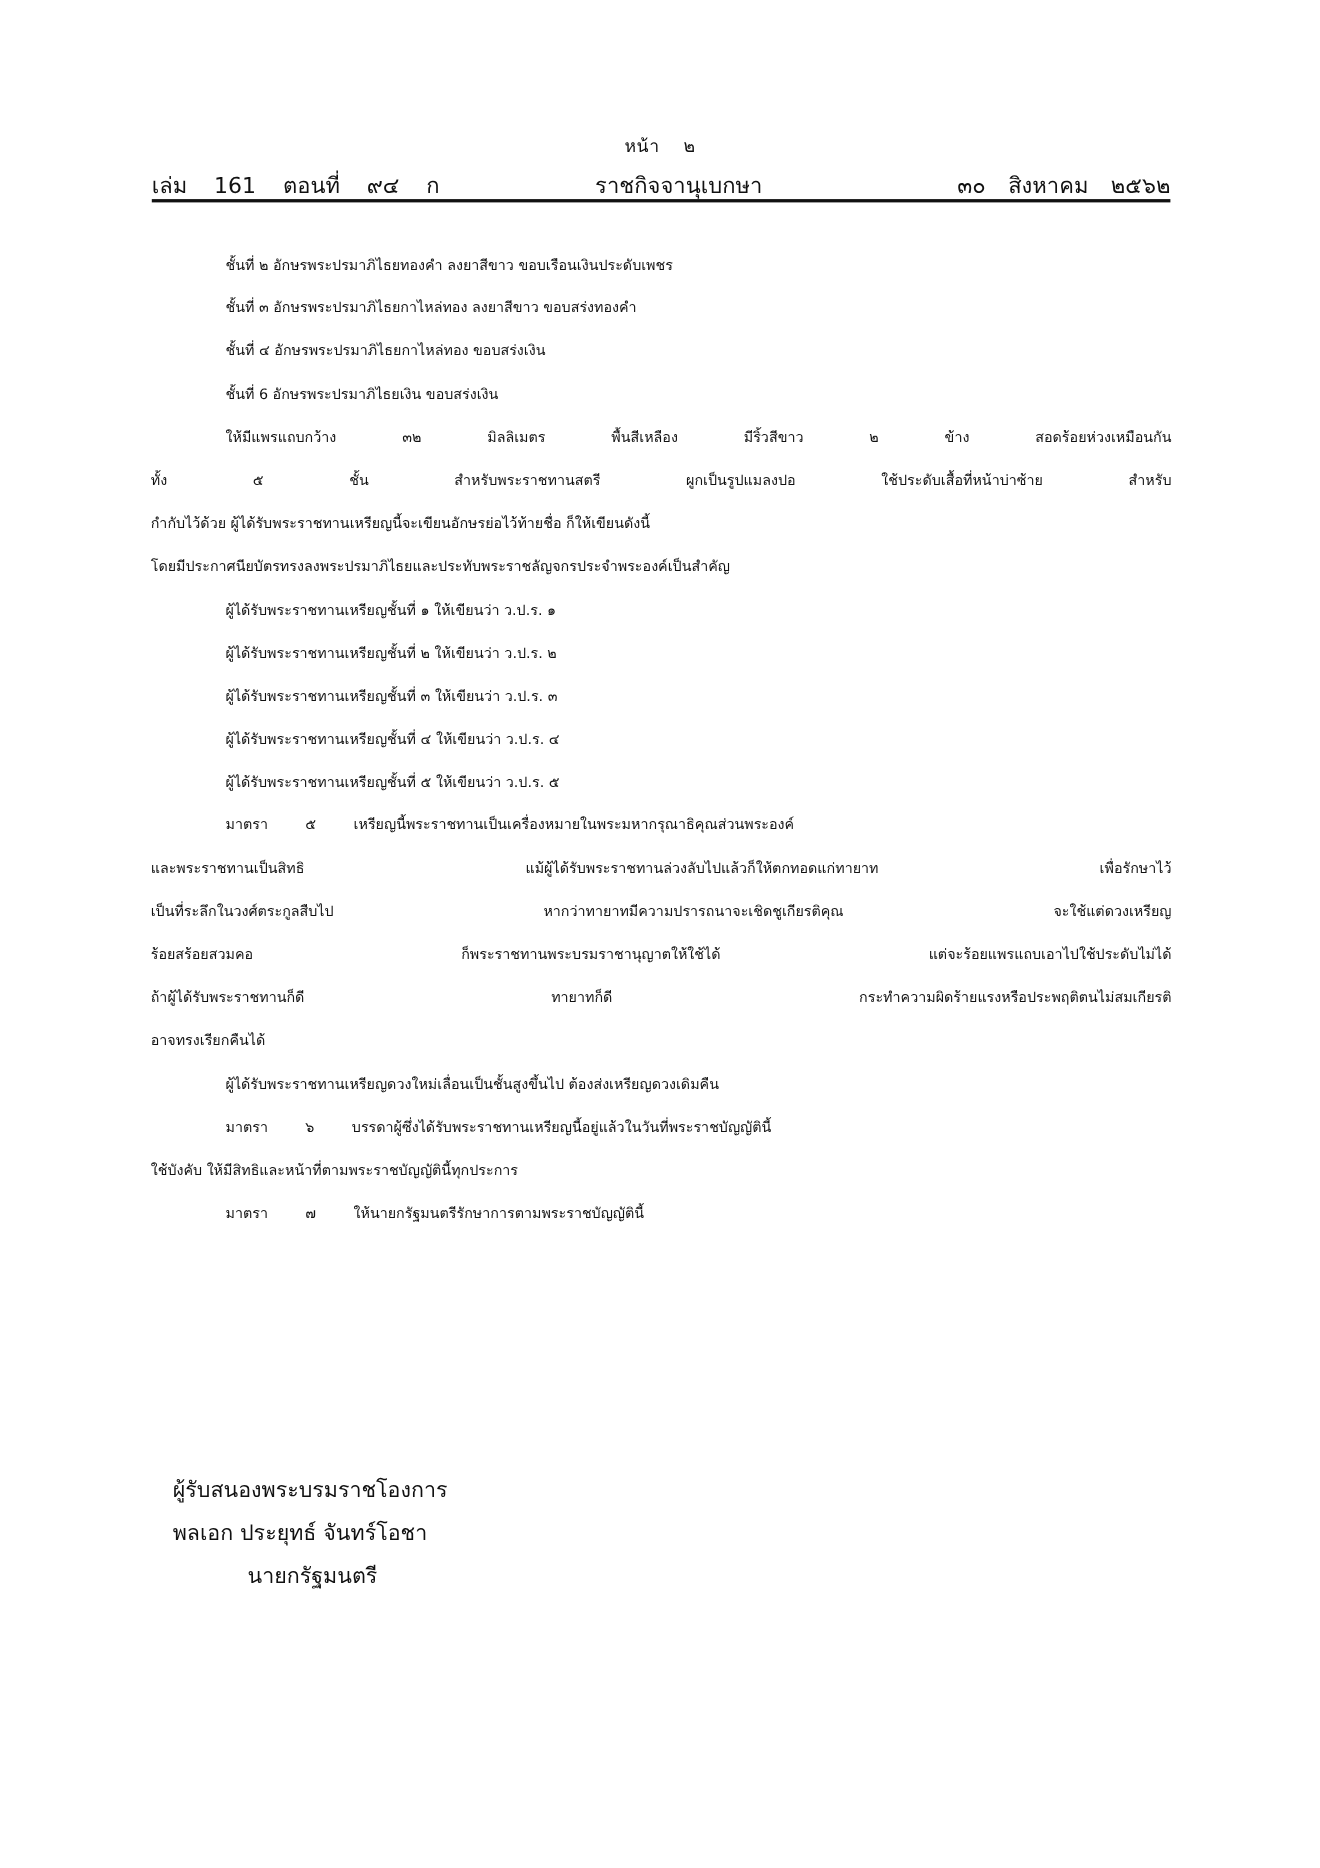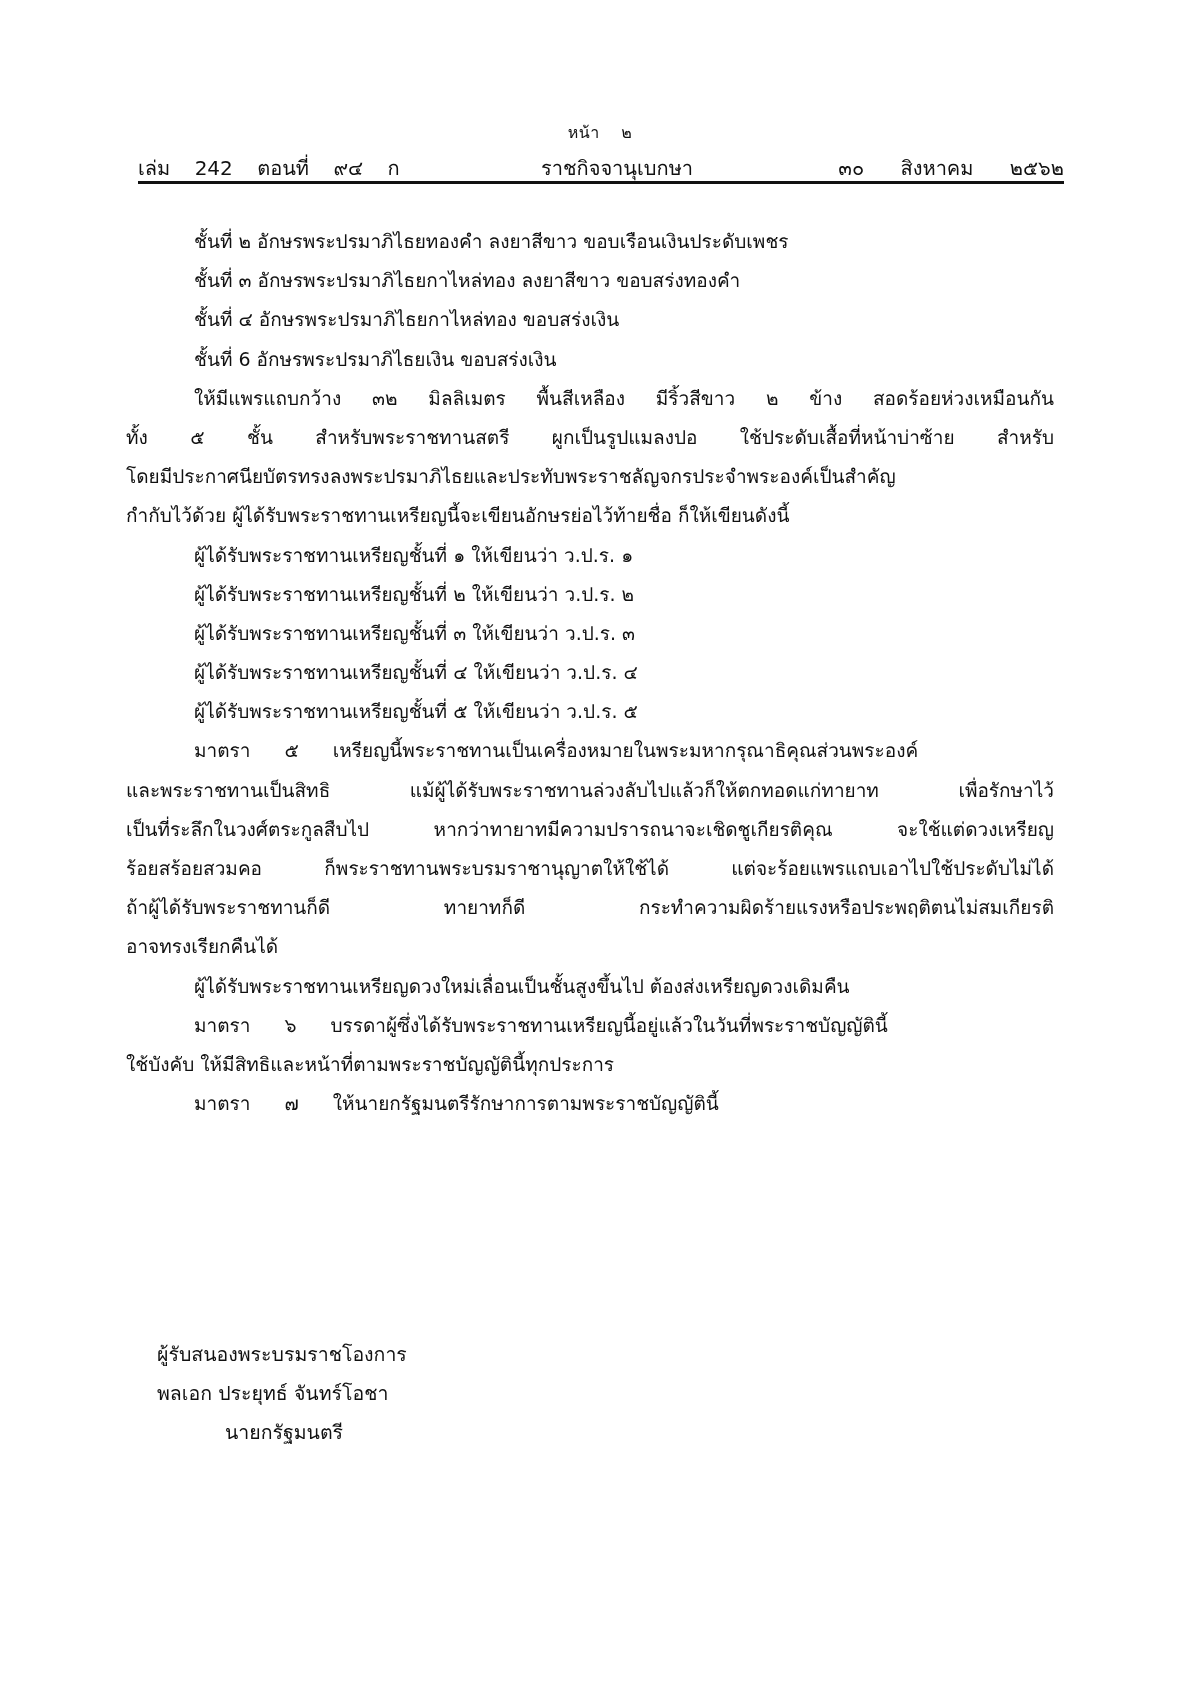--- a/index.html
+++ b/index.html
@@ -52,35 +52,35 @@
       left: 403px;
       top: 0;
       white-space: nowrap;
     }
     .header-right {
       position: absolute;
       right: 0;
       top: 0;
       white-space: nowrap;
     }
-    .header-right span { margin-left: 30px; }
+    .header-right span { margin-left: 14px; }
     .header-rule {
       position: absolute;
       top: 181px;
       left: 138px;
       width: 926px;
       height: 3px;
       background: #111111;
     }
     .body-text {
       position: absolute;
       top: 222px;
-      left: 126px;
+      left: 137px;
       width: 928px;
-      font-size: 19px;
+      font-size: 13px;
       line-height: 39.2px;
     }
     .line {
       display: block;
       white-space: nowrap;
       height: 39.2px;
     }
     .indent { padding-left: 68px; }
     .justify {
       text-align: justify;
@@ -106,21 +106,21 @@
 <div class="page">
 
   <div class="page-number">
     <span>หน้า</span>
     <span>๒</span>
   </div>
 
   <div class="header-row">
     <div class="header-left">
       <span>เล่ม</span>
-      <span>242</span>
+      <span>161</span>
       <span>ตอนที่</span>
       <span>๙๔</span>
       <span>ก</span>
     </div>
     <div class="header-center">ราชกิจจานุเบกษา</div>
     <div class="header-right">
       <span>๓๐</span>
       <span>สิงหาคม</span>
       <span>๒๕๖๒</span>
     </div>
@@ -130,22 +130,22 @@
   <div class="body-text">
 
     <span class="line indent">ชั้นที่  ๒  อักษรพระปรมาภิไธยทองคำ  ลงยาสีขาว  ขอบเรือนเงินประดับเพชร</span>
     <span class="line indent">ชั้นที่  ๓  อักษรพระปรมาภิไธยกาไหล่ทอง  ลงยาสีขาว  ขอบสร่งทองคำ</span>
     <span class="line indent">ชั้นที่  ๔  อักษรพระปรมาภิไธยกาไหล่ทอง  ขอบสร่งเงิน</span>
     <span class="line indent">ชั้นที่  6  อักษรพระปรมาภิไธยเงิน  ขอบสร่งเงิน</span>
 
     <span class="line indent justify">ให้มีแพรแถบกว้าง  ๓๒  มิลลิเมตร  พื้นสีเหลือง  มีริ้วสีขาว  ๒  ข้าง  สอดร้อยห่วงเหมือนกัน</span>
     <span class="line justify">ทั้ง  ๕  ชั้น  สำหรับพระราชทานสตรี  ผูกเป็นรูปแมลงปอ  ใช้ประดับเสื้อที่หน้าบ่าซ้าย  สำหรับ</span>
 
+    <span class="line">กำกับไว้ด้วย  ผู้ได้รับพระราชทานเหรียญนี้จะเขียนอักษรย่อไว้ท้ายชื่อ  ก็ให้เขียนดังนี้</span>
     <span class="line justify">โดยมีประกาศนียบัตรทรงลงพระปรมาภิไธยและประทับพระราชลัญจกรประจำพระองค์เป็นสำคัญ</span>
-    <span class="line">กำกับไว้ด้วย  ผู้ได้รับพระราชทานเหรียญนี้จะเขียนอักษรย่อไว้ท้ายชื่อ  ก็ให้เขียนดังนี้</span>
     <span class="line indent">ผู้ได้รับพระราชทานเหรียญชั้นที่  ๑  ให้เขียนว่า  ว.ป.ร.  ๑</span>
     <span class="line indent">ผู้ได้รับพระราชทานเหรียญชั้นที่  ๒  ให้เขียนว่า  ว.ป.ร.  ๒</span>
     <span class="line indent">ผู้ได้รับพระราชทานเหรียญชั้นที่  ๓  ให้เขียนว่า  ว.ป.ร.  ๓</span>
     <span class="line indent">ผู้ได้รับพระราชทานเหรียญชั้นที่  ๔  ให้เขียนว่า  ว.ป.ร.  ๔</span>
     <span class="line indent">ผู้ได้รับพระราชทานเหรียญชั้นที่  ๕  ให้เขียนว่า  ว.ป.ร.  ๕</span>
 
     <span class="line indent justify">
       <span>มาตรา</span><span class="gap-wide"></span><span>๕</span><span class="gap-wide"></span><span>เหรียญนี้พระราชทานเป็นเครื่องหมายในพระมหากรุณาธิคุณส่วนพระองค์</span>
     </span>
     <span class="line justify">และพระราชทานเป็นสิทธิ  แม้ผู้ได้รับพระราชทานล่วงลับไปแล้วก็ให้ตกทอดแก่ทายาท  เพื่อรักษาไว้</span>

